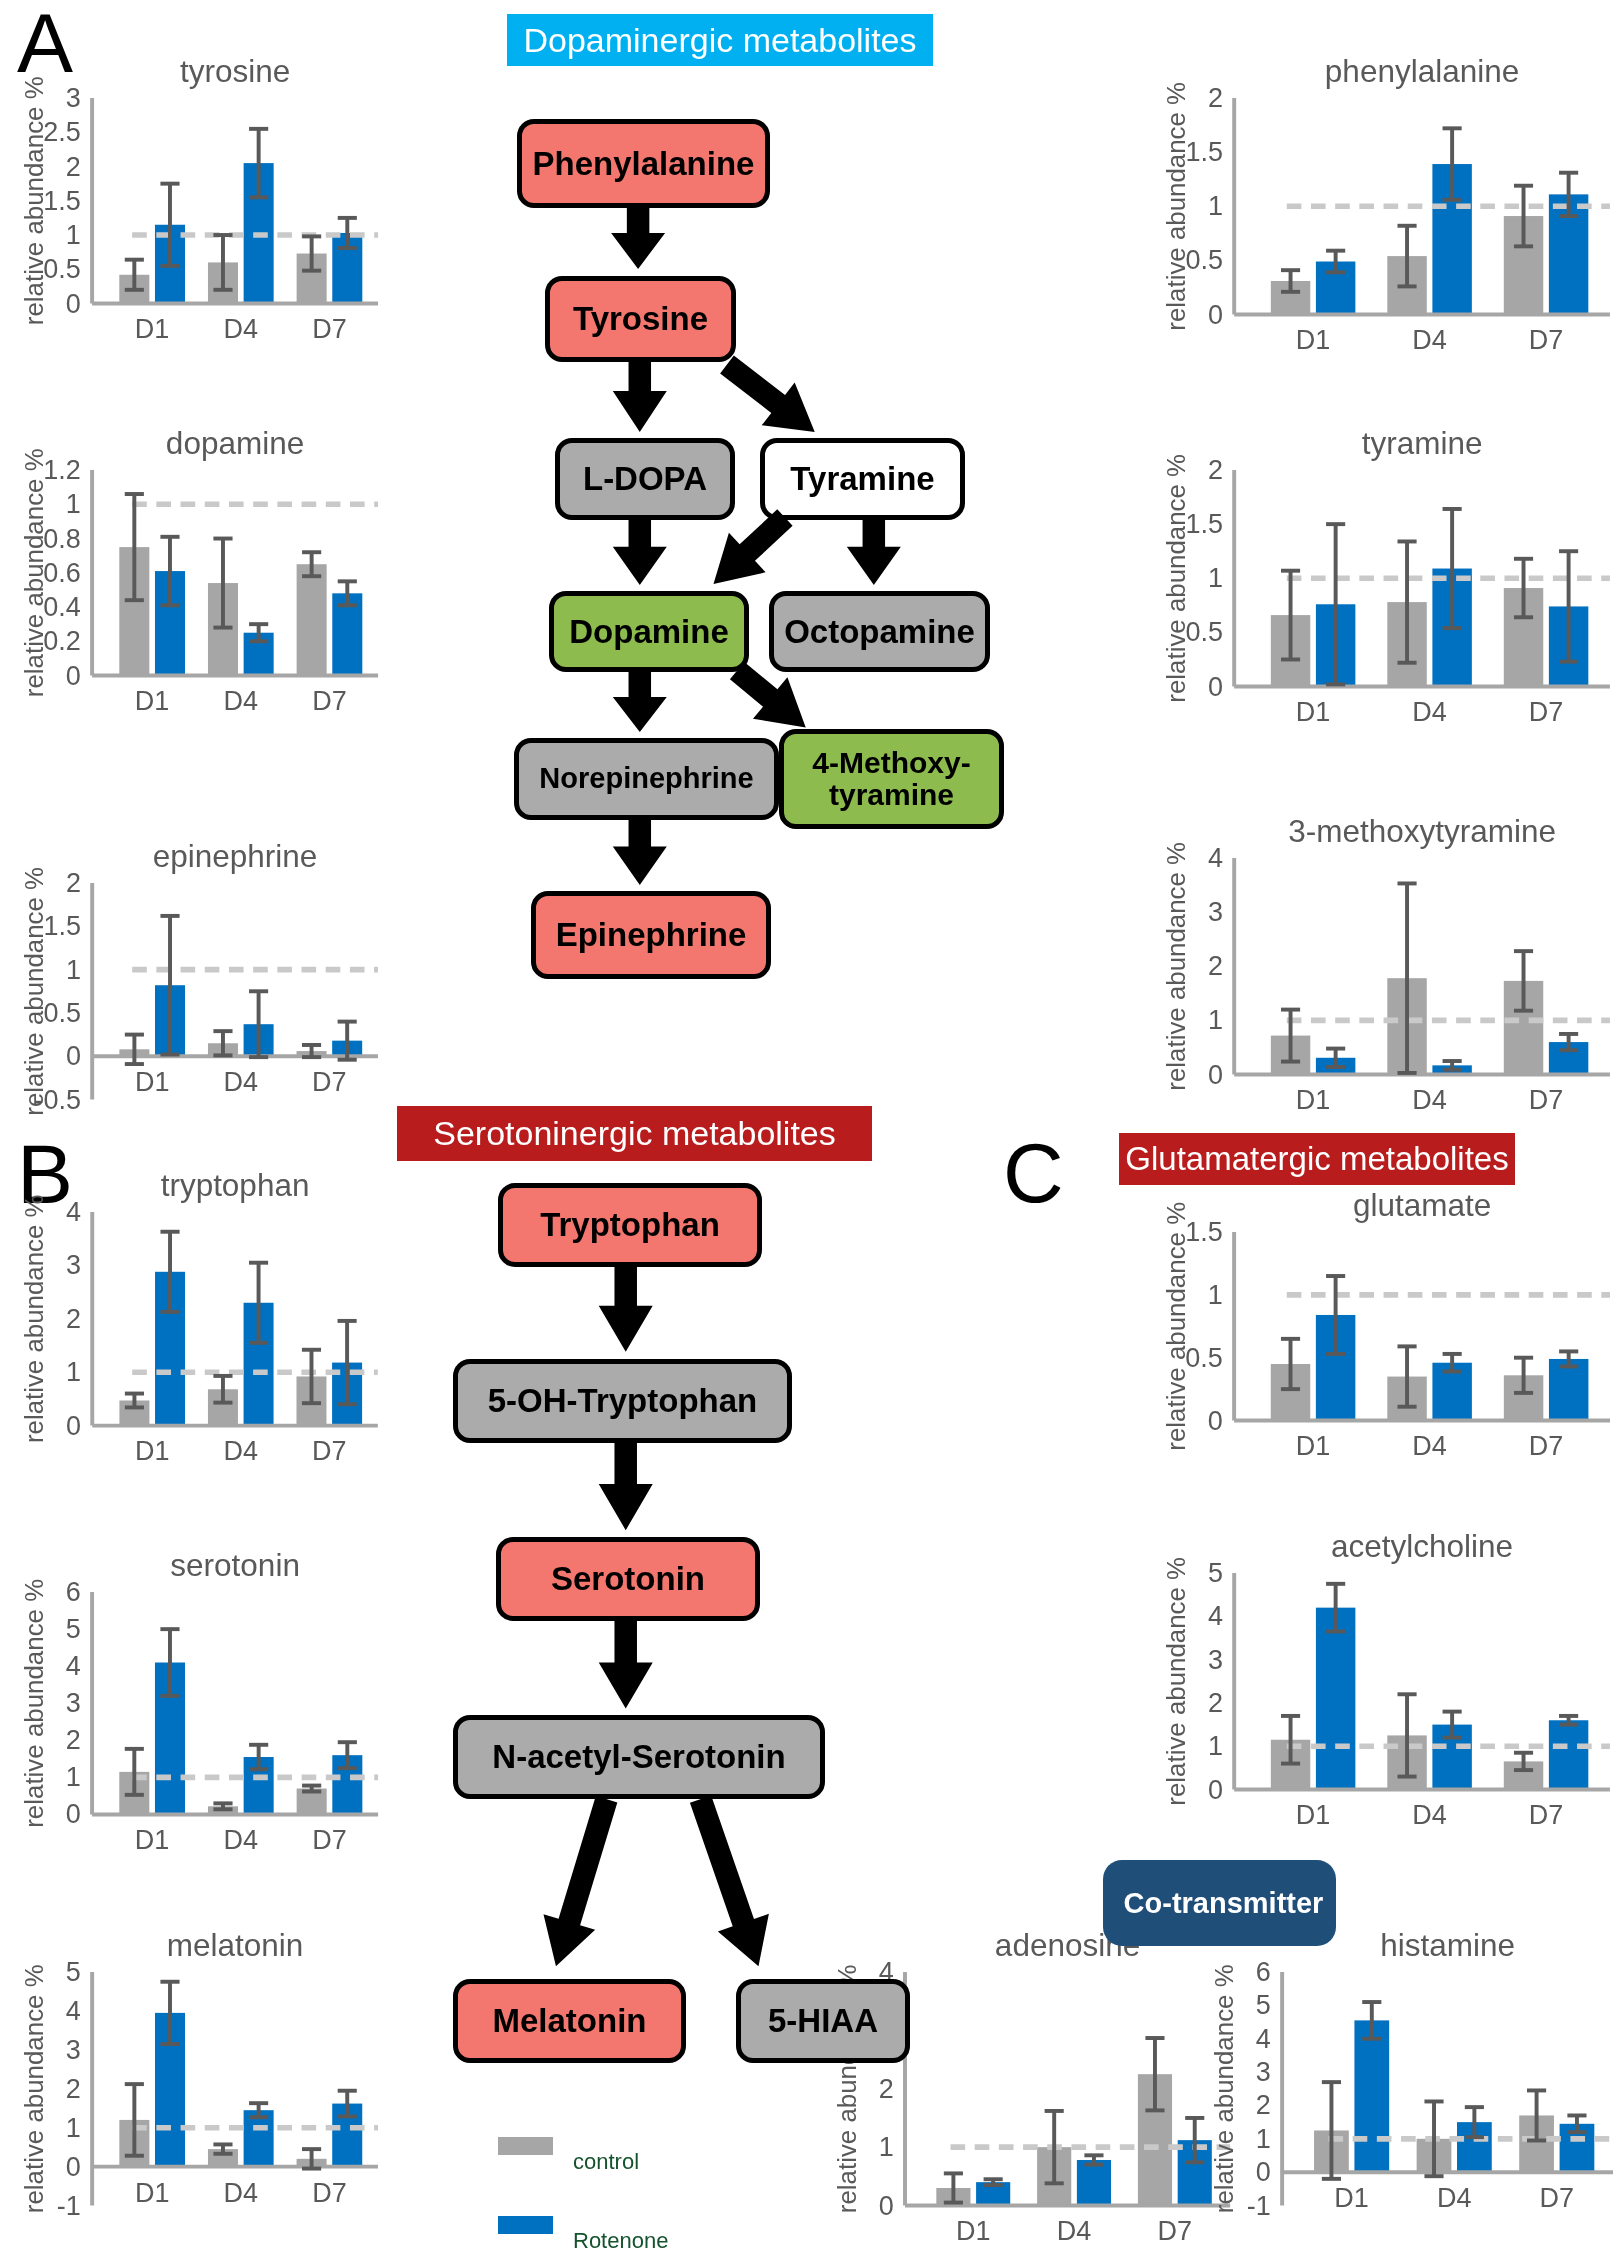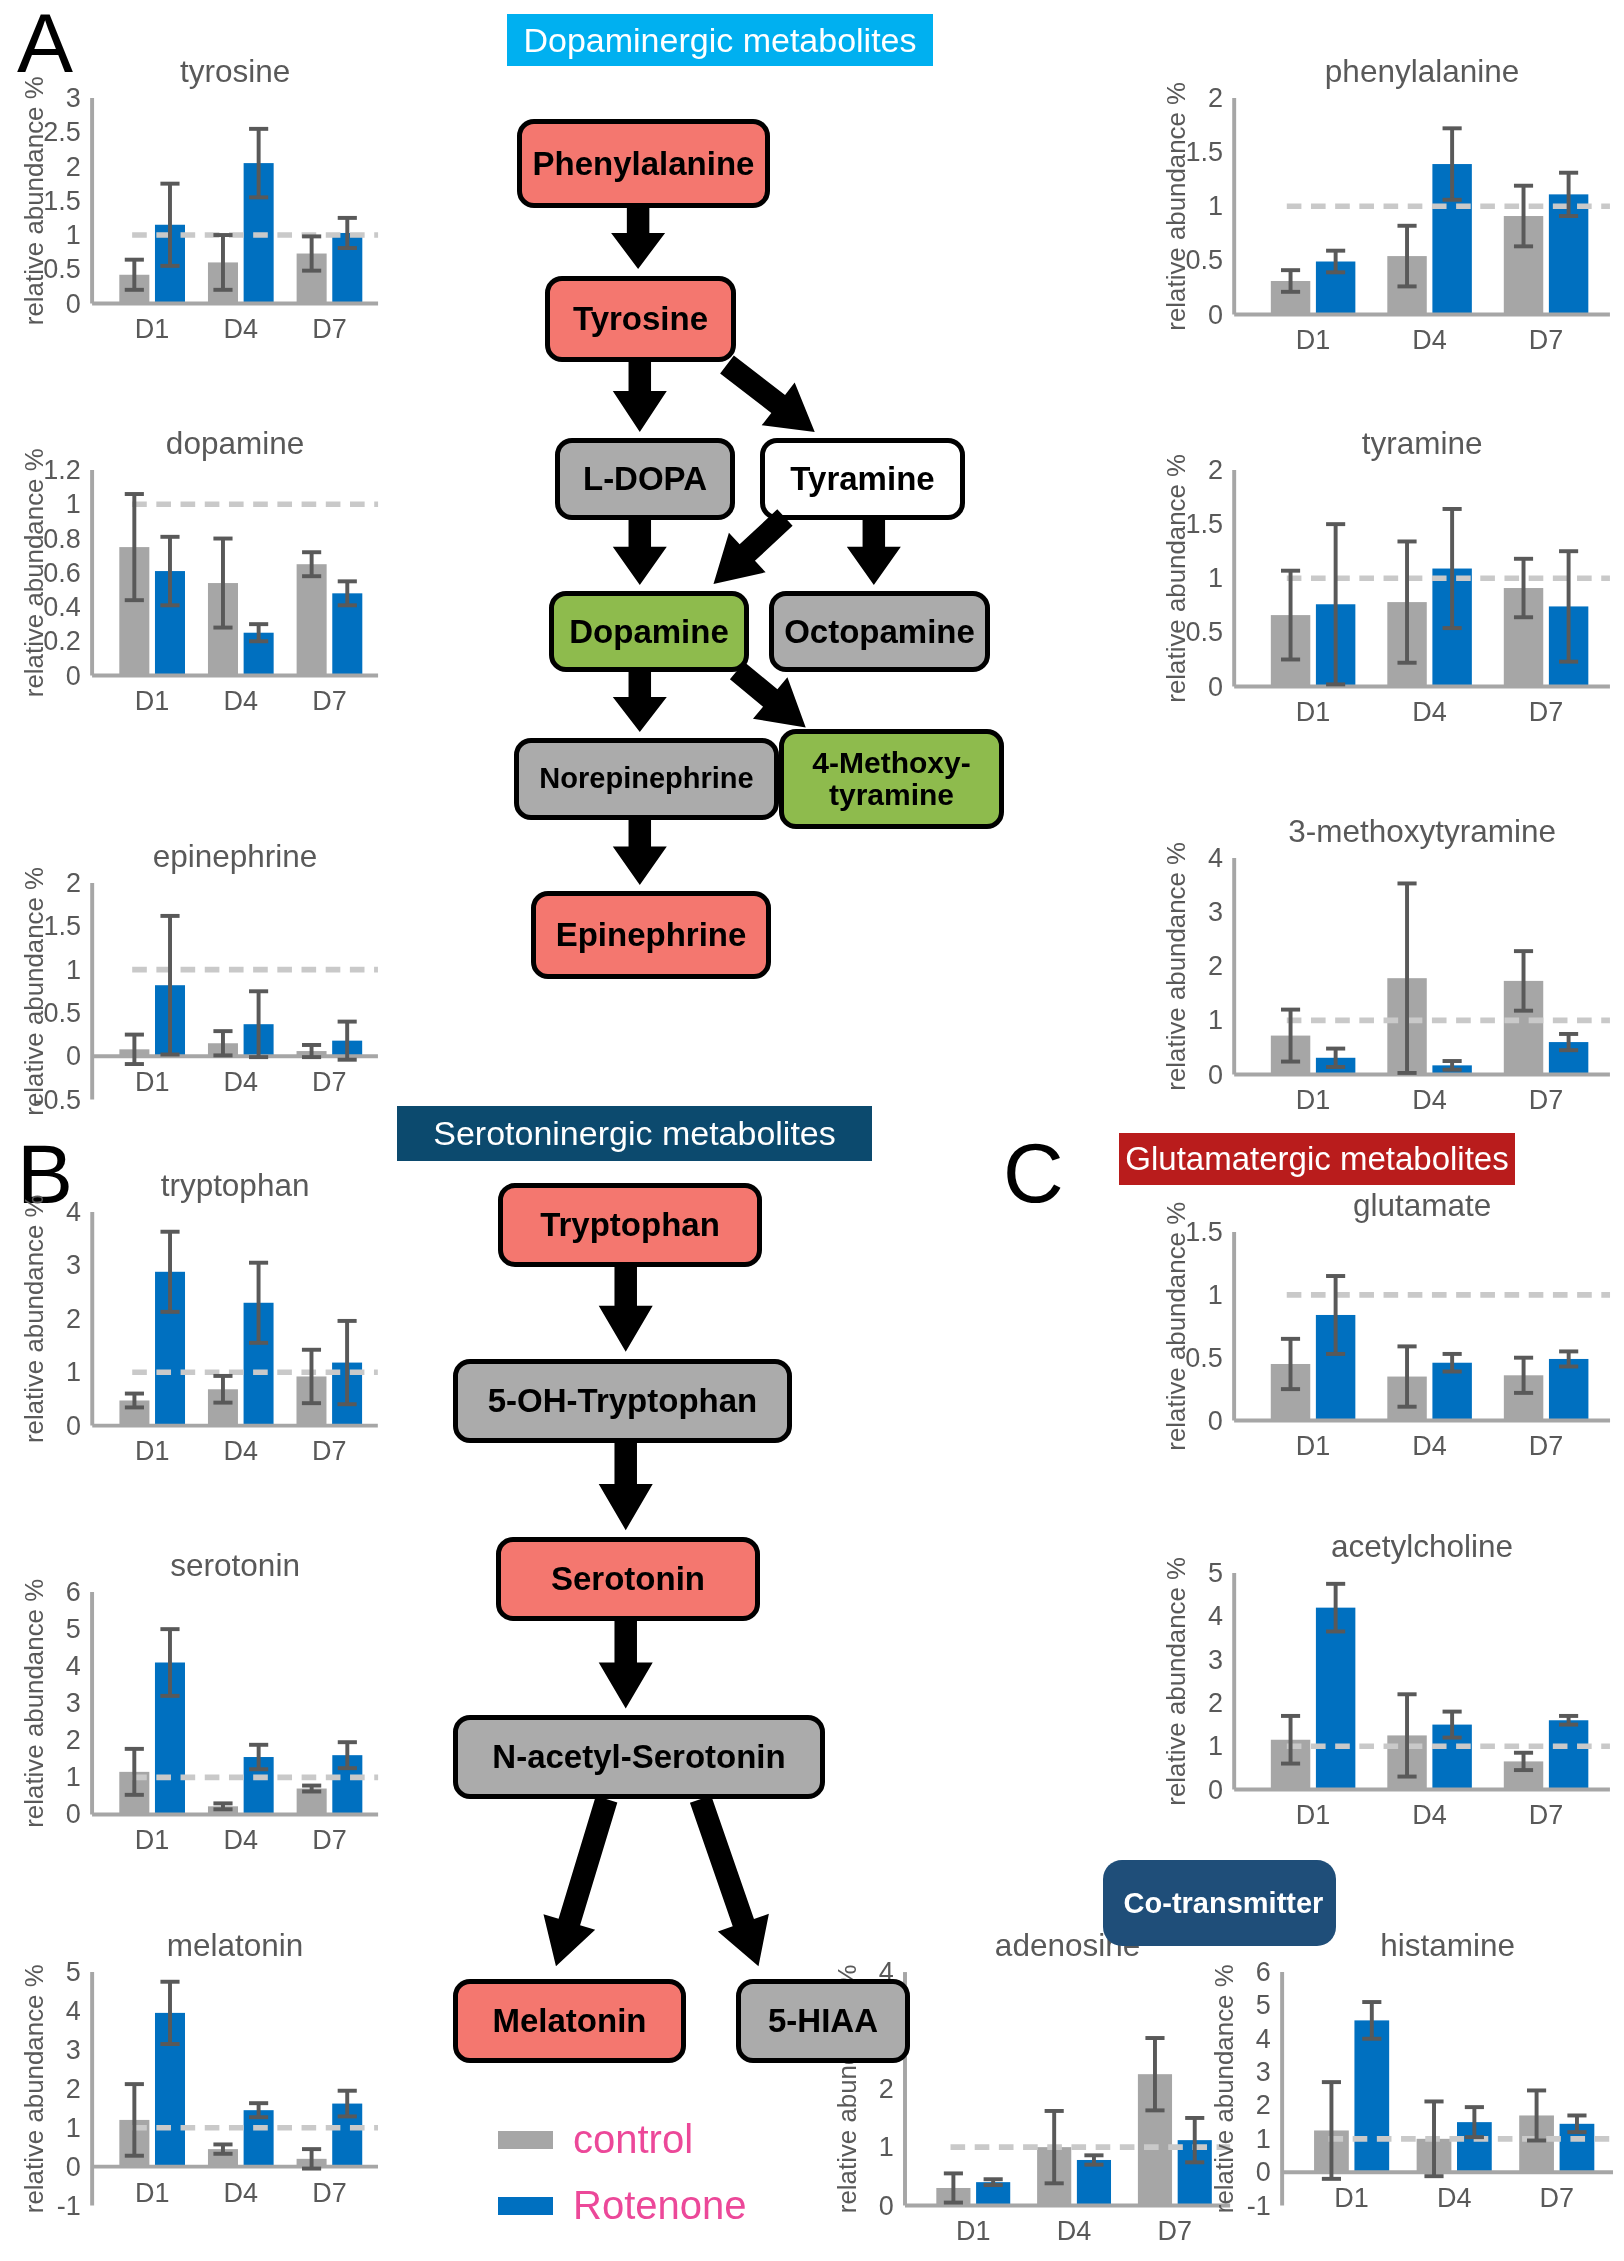--- a/index.html
+++ b/index.html
@@ -16,21 +16,21 @@
   .pbox.gray{background:#ABABAB;}
   .pbox.white{background:#FFFFFF;}
   .pheader{position:absolute;display:flex;align-items:center;justify-content:center;
            color:#fff;font-weight:400;}
   .cotx{position:absolute;display:flex;align-items:center;justify-content:center;
         background:#1F4E79;color:#fff;font-weight:bold;border-radius:19px;}
   #arrow-layer{position:absolute;left:0;top:0;pointer-events:none;}
   .legend{position:absolute;left:498px;top:2117px;}
   .legend-row{display:flex;align-items:center;margin-bottom:21.4px;}
   .legend-swatch{width:55px;height:18px;margin-right:20px;}
-  .legend-label{font-size:40px;color:#ec4899;}
+  .legend-label{font-size:22px;color:#14532d;margin-top:32px;}
 </style>
 </head>
 <body>
 
 <div id="figure">
 
   <div class="panel-letter" style="left:17px;top:1.1px;">A</div>
   <div class="panel-letter" style="left:17px;top:1132px;">B</div>
   <div class="panel-letter" style="left:1003px;top:1131px;">C</div>
 
@@ -576,21 +576,21 @@
         <line x1="563.17" y1="379.39285714285717" x2="597.17" y2="379.39285714285717" stroke="#595959" stroke-width="7"></line>
         <line x1="563.17" y1="290.46428571428567" x2="597.17" y2="290.46428571428567" stroke="#595959" stroke-width="7"></line>
         <line x1="651.91" y1="364.57142857142856" x2="651.91" y2="334.9285714285714" stroke="#595959" stroke-width="7"></line>
         <line x1="634.91" y1="364.57142857142856" x2="668.91" y2="364.57142857142856" stroke="#595959" stroke-width="7"></line>
         <line x1="634.91" y1="334.9285714285714" x2="668.91" y2="334.9285714285714" stroke="#595959" stroke-width="7"></line>
         <text x="616.04" y="497.7142857142857" text-anchor="middle" font-size="48" fill="#595959">D7</text>
       </svg>
     </div>
 
   <div class="pheader" style="left:507px;top:14px;width:426px;height:52px;background:#00B0F0;font-size:34px;">Dopaminergic metabolites</div>
-  <div class="pheader" style="left:397px;top:1106px;width:475px;height:55px;background:#0c4a6e;font-size:34px;">Serotoninergic metabolites</div>
+  <div class="pheader" style="left:397px;top:1106px;width:475px;height:55px;background:#b91c1c;font-size:34px;">Serotoninergic metabolites</div>
   <div class="pheader" style="left:1119px;top:1133px;width:396px;height:52px;background:#b91c1c;font-size:33px;">Glutamatergic metabolites</div>
   <div class="cotx" style="left:1103px;top:1860px;width:225px;height:86px;font-size:29px;padding-left:8px;">Co-transmitter</div>
 
   <div class="pbox red" style="left:517px;top:119px;width:243px;height:79px;font-size:33px;">Phenylalanine</div>
   <div class="pbox red" style="left:545px;top:276px;width:181px;height:76px;font-size:33px;">Tyrosine</div>
   <div class="pbox gray" style="left:555px;top:438px;width:170px;height:72px;font-size:33px;">L-DOPA</div>
   <div class="pbox white" style="left:760px;top:438px;width:195px;height:72px;font-size:33px;">Tyramine</div>
   <div class="pbox green" style="left:549px;top:591px;width:190px;height:71px;font-size:33px;">Dopamine</div>
   <div class="pbox gray" style="left:769px;top:591px;width:211px;height:71px;font-size:33px;">Octopamine</div>
   <div class="pbox gray" style="left:514px;top:738px;width:255px;height:72px;font-size:29px;">Norepinephrine</div>

